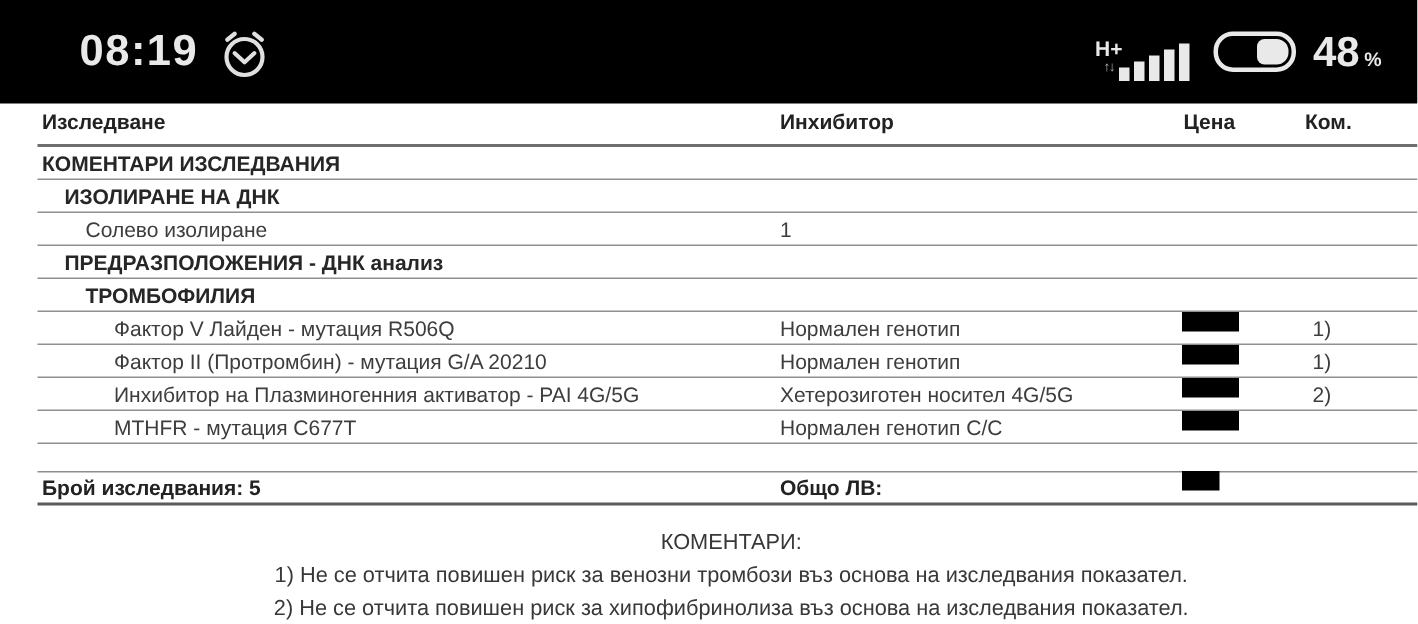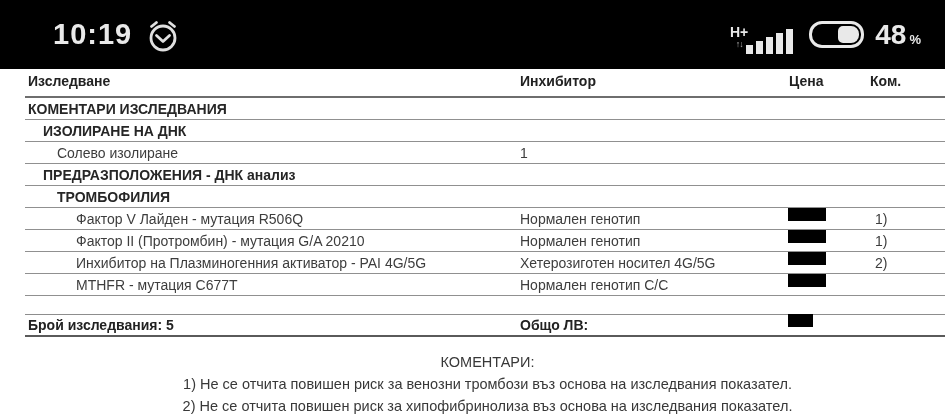--- a/index.html
+++ b/index.html
@@ -70,21 +70,21 @@
   .t-total{left:520px;}
   .t-redact{position:absolute;left:788px;top:5px;width:25px;height:13px;background:#000;}
   
   .comments{margin-top:14px;padding-left:30px;font-size:14.5px;color:#383838;}
   .comments div{line-height:22px;white-space:nowrap;text-align:center;}
 </style>
 </head>
 <body>
 
 <div class="statusbar">
-  <span class="sb-time">10:19</span>
+  <span class="sb-time">08:19</span>
   <svg class="alarm-icon" width="36" height="36" viewBox="0 0 36 36">
     <circle cx="18" cy="20" r="12" fill="none" stroke="#e0e0e0" stroke-width="2.8"></circle>
     <polyline points="11.5,17.5 18,23.5 24.5,17.5" fill="none" stroke="#e0e0e0" stroke-width="2.8" stroke-linecap="round" stroke-linejoin="round"></polyline>
     <line x1="6.5" y1="8.5" x2="11.5" y2="4.5" stroke="#e0e0e0" stroke-width="2.8" stroke-linecap="round"></line>
     <line x1="29.5" y1="8.5" x2="24.5" y2="4.5" stroke="#e0e0e0" stroke-width="2.8" stroke-linecap="round"></line>
   </svg>
   <div class="sb-spacer"></div>
   <div class="sb-net">
     <span class="sb-net-type">H+</span>
     <span class="sb-net-arrows">↑↓</span>

